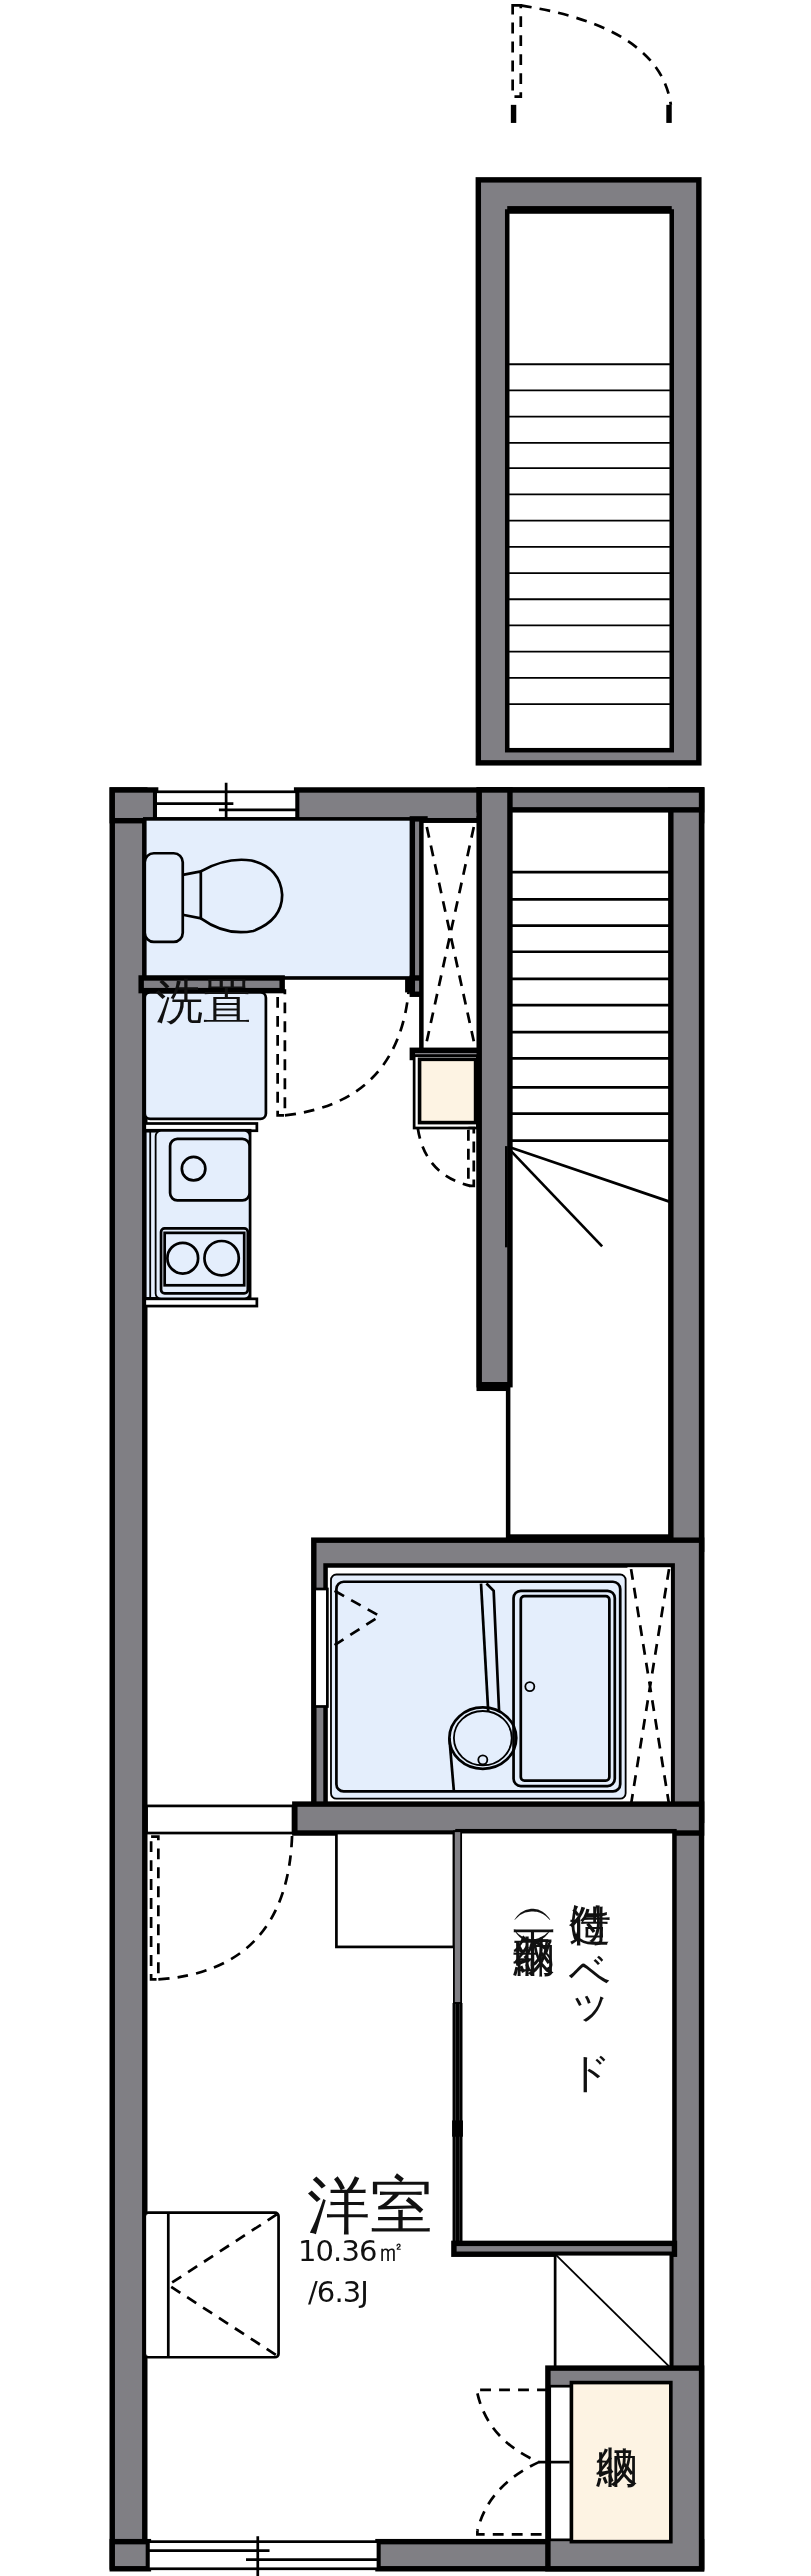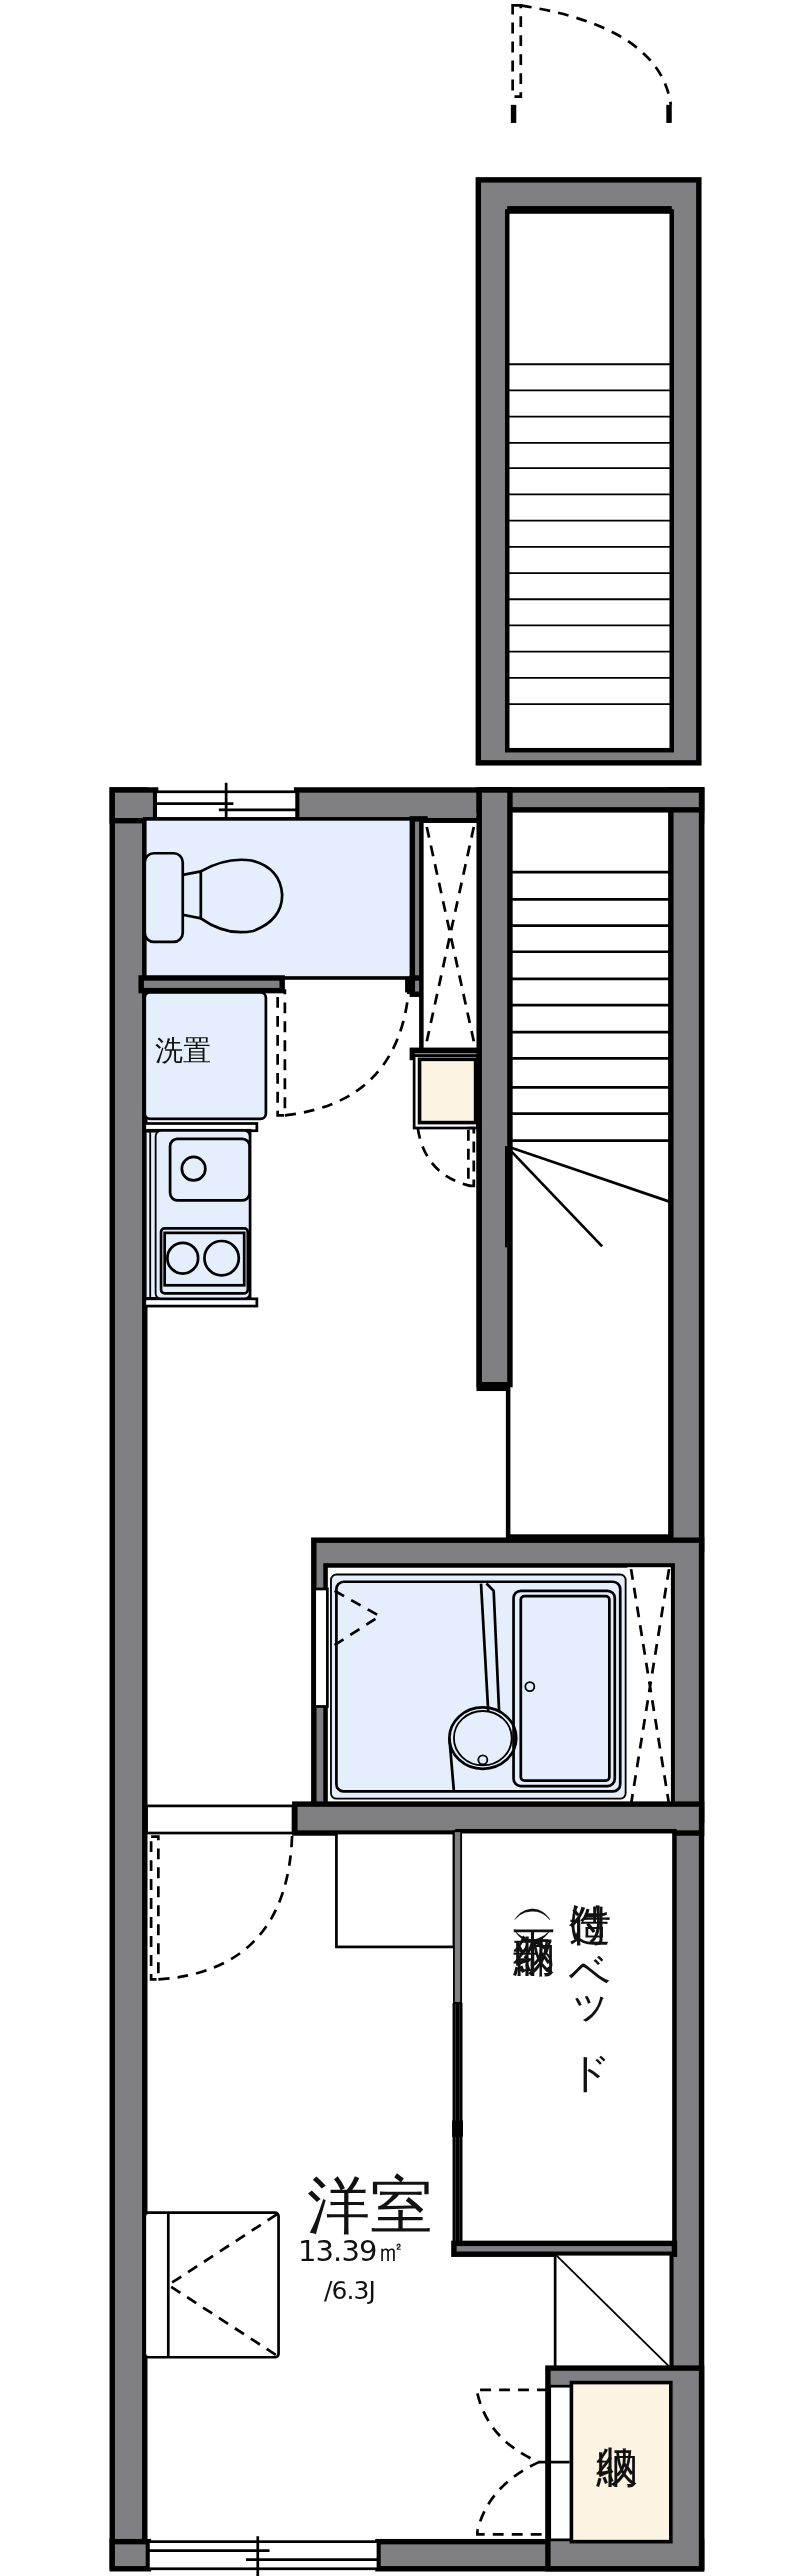--- a/index.html
+++ b/index.html
@@ -1,23 +1,23 @@
 <!DOCTYPE html>
 <html style="font-size:14.5px"><head>
   <meta charset="utf-8">
   <style>
     html, body { margin: 0; padding: 0; background: #ffffff; }
     body { width: 812px; height: 2576px; position: relative; overflow: hidden;
            font-family: "DejaVu Sans", "Liberation Sans", sans-serif; }
     #plan { position: absolute; left: 0; top: 0; width: 812px; height: 2576px; }
     .label { position: absolute; color: #111; font-family: "DejaVu Sans", sans-serif; line-height: 1; white-space: nowrap; }
-    .room-label-washer { left: 155px; top: 1039px; font-size: 28px; font-family: Liberation Mono, monospace; }
+    .room-label-washer { left: 155px; top: 977px; font-size: 48px; }
     .room-label-western { left: 307px; top: 2174px; font-size: 63px; }
     .room-area { left: 298px; top: 2237px; font-size: 29px; letter-spacing: -0.9px; }
-    .room-tatami { left: 324px; top: 2278px; font-size: 25px; letter-spacing: -0.9px; }
+    .room-tatami { left: 308px; top: 2278px; font-size: 29px; letter-spacing: -0.9px; }
     .vtext { position: absolute; writing-mode: vertical-rl; font-size: 42px; color: #111; line-height: 1.05;
              font-family: "DejaVu Sans", sans-serif; letter-spacing: 1.8px; }
     .bed-label-main { left: 568px; top: 1871px; }
     .bed-label-sub { left: 512px; top: 1896px; }
     .closet-label { left: 595px; top: 2413px; }
   </style>
 </head>
 <body>
 
 <svg id="plan" viewBox="0 0 898 2850" xmlns="http://www.w3.org/2000/svg">
@@ -228,18 +228,18 @@
 
   <g>
     <rect x="160" y="2448" width="148" height="160" fill="#fff" stroke="#000" stroke-width="3" rx="4"></rect>
     <line class="ln" x1="186" y1="2448" x2="186" y2="2608"></line>
     <path class="dash" d="M306 2450 L186 2528 L306 2606" stroke-dasharray="10 8"></path>
   </g>
 </svg>
 
 <div class="label room-label-washer">洗置</div>
 <div class="label room-label-western">洋室</div>
-<div class="label room-area">13.39㎡</div>
+<div class="label room-area">10.36㎡</div>
 <div class="label room-tatami">/6.3J</div>
 <div class="vtext bed-label-main">造付けベッド</div>
 <div class="vtext bed-label-sub">（下部収納）</div>
 <div class="vtext closet-label">収納</div>
 
 
 </body></html>

